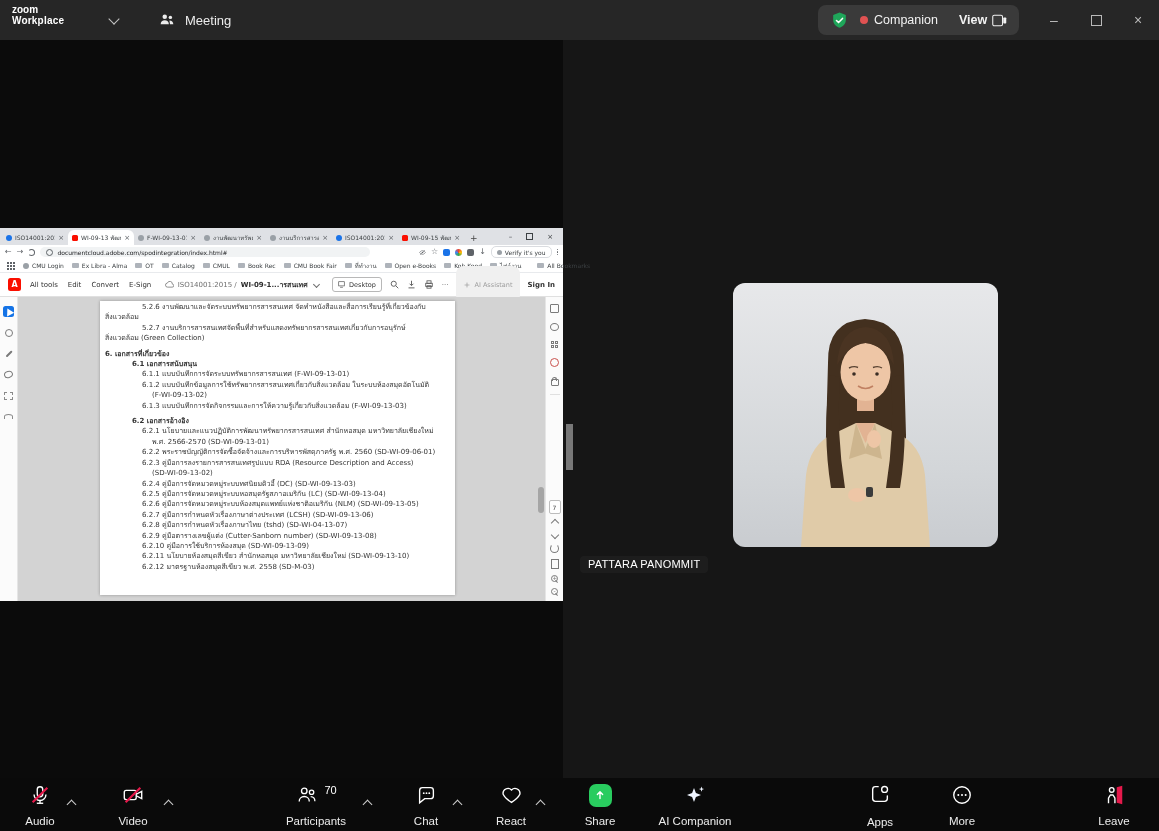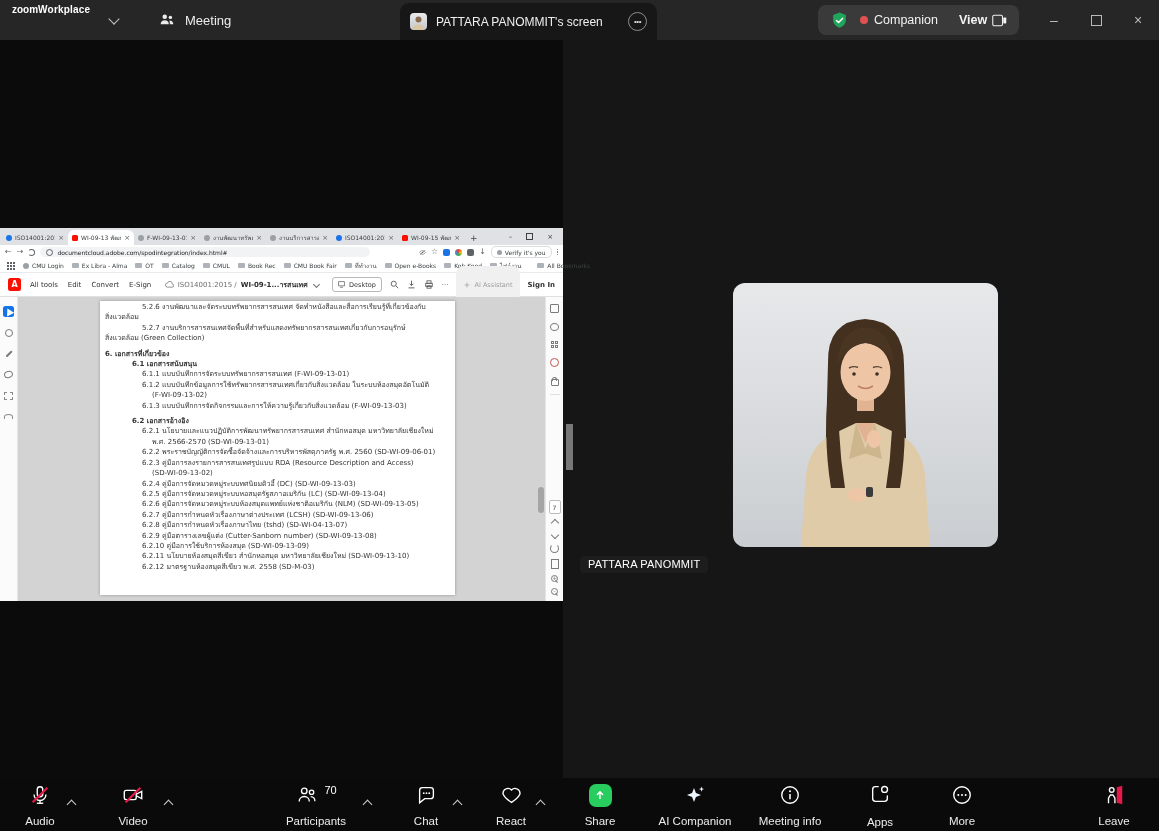--- a/index.html
+++ b/index.html
@@ -1,21 +1,21 @@
 <!DOCTYPE html>
 <html><head>
 <meta charset="utf-8">
 <style>
   html,body{margin:0;padding:0;background:#000;}
   body{font-family:"Liberation Sans","DejaVu Sans",sans-serif;-webkit-font-smoothing:antialiased;}
   .window{position:relative;width:1159px;height:831px;background:#141414;overflow:hidden;}
 
   
   .titlebar{position:absolute;left:0;top:0;width:1159px;height:40px;background:#262626;}
-  .logo{position:absolute;left:12px;top:5px;display:flex;flex-direction:row;color:#fff;line-height:1.05;}
+  .logo{position:absolute;left:12px;top:5px;display:flex;flex-direction:column;color:#fff;line-height:1.05;}
   .logo .l1{font-size:10px;font-weight:600;}
   .logo .l2{font-size:10px;font-weight:700;letter-spacing:.2px;}
   .chev{display:inline-block;width:7px;height:7px;border-right:1.6px solid #c5c5c5;border-bottom:1.6px solid #c5c5c5;}
   .chev.down{transform:rotate(45deg);}
   .chev.up{transform:rotate(-135deg);}
   .logo-chev{position:absolute;left:110px;top:15px;}
   .meet-tab{position:absolute;left:158px;top:0;height:40px;display:flex;align-items:center;gap:9px;color:#ececec;font-size:13px;cursor:default;}
   .share-tab{position:absolute;left:400px;top:3px;width:257px;height:37px;background:#171717;border-radius:9px 9px 0 0;display:flex;align-items:center;gap:9px;padding:0 10px;box-sizing:border-box;color:#f0f0f0;font-size:12px;}
   .avatar{width:17px;height:17px;border-radius:4px;flex:none;overflow:hidden;background:linear-gradient(180deg,#e9eaec,#c3c7cb);}
   .tab-more{margin-left:auto;width:17px;height:17px;border:1px solid #8d8d8d;border-radius:50%;color:#ddd;display:flex;align-items:center;justify-content:center;font-size:8px;letter-spacing:-.5px;cursor:pointer;}
@@ -156,30 +156,20 @@
     <div class="meet-tab">
       <svg width="18" height="18" viewBox="0 0 24 24">
         <circle cx="9" cy="7.5" r="3" fill="#ececec"></circle>
         <path d="M3.5 17.5c0-3.1 2.4-5.2 5.5-5.2s5.5 2.1 5.5 5.2z" fill="#ececec"></path>
         <circle cx="16.5" cy="8.5" r="2.3" fill="#ececec"></circle>
         <path d="M15.2 12.6c3 0 5.2 1.9 5.2 4.9h-4.4" fill="#ececec"></path>
       </svg>
       <span>Meeting</span>
     </div>
 
-    <div class="share-tab">
-      <div class="avatar">
-        <svg width="17" height="17" viewBox="0 0 17 17">
-          <circle cx="8.5" cy="6.5" r="3" fill="#8c6b4f"></circle>
-          <path d="M2.5 17c.5-4 3-5.5 6-5.5s5.5 1.5 6 5.5z" fill="#d9c6a4"></path>
-        </svg>
-      </div>
-      <span>PATTARA PANOMMIT's screen</span>
-      <span class="tab-more">•••</span>
-    </div>
 
     <div class="ctrl-pill">
       <svg width="19" height="19" viewBox="0 0 24 24">
         <path d="M12 2l8 3v6c0 5-3.4 8.6-8 10-4.6-1.4-8-5-8-10V5z" fill="#1fa65a"></path>
         <path d="M8.2 12l2.6 2.6 5-5.2" stroke="#fff" stroke-width="2" fill="none" stroke-linecap="round" stroke-linejoin="round"></path>
       </svg>
       <div class="rec-wrap">
         <span class="rec-dot"></span>
         <span>Companion</span>
       </div>
@@ -649,30 +639,20 @@
     <div class="tb-item" style="left:647px;width:96px;">
       <div class="tb-iconrow">
         <svg width="24" height="24" viewBox="0 0 24 24">
           <path d="M11 5l1.9 5.1L18 12l-5.1 1.9L11 19l-1.9-5.1L4 12l5.1-1.9z" fill="#eef4ff"></path>
           <path d="M18.5 3.5l.7 1.9 1.9.7-1.9.7-.7 1.9-.7-1.9-1.9-.7 1.9-.7z" fill="#eef4ff"></path>
         </svg>
       </div>
       <div class="tb-label">AI Companion</div>
     </div>
 
-    <div class="tb-item" style="left:742px;width:96px;">
-      <div class="tb-iconrow">
-        <svg width="22" height="22" viewBox="0 0 24 24">
-          <circle cx="12" cy="12" r="9" fill="none" stroke="#fff" stroke-width="1.5"></circle>
-          <line x1="12" y1="11" x2="12" y2="16.5" stroke="#fff" stroke-width="1.7"></line>
-          <circle cx="12" cy="7.8" r="1.1" fill="#fff"></circle>
-        </svg>
-      </div>
-      <div class="tb-label">Meeting info</div>
-    </div>
 
     <div class="tb-item" style="left:848px;width:64px;gap:11px;">
       <div class="tb-iconrow">
         <svg width="22" height="22" viewBox="0 0 24 24">
           <path d="M10 4H7a3 3 0 0 0-3 3v10a3 3 0 0 0 3 3h10a3 3 0 0 0 3-3v-3" fill="none" stroke="#fff" stroke-width="1.5" stroke-linecap="round"></path>
           <circle cx="17" cy="7" r="3.2" fill="none" stroke="#fff" stroke-width="1.5"></circle>
         </svg>
       </div>
       <div class="tb-label">Apps</div>
     </div>

